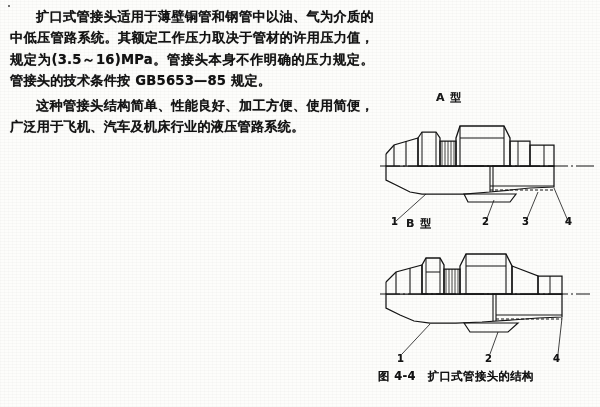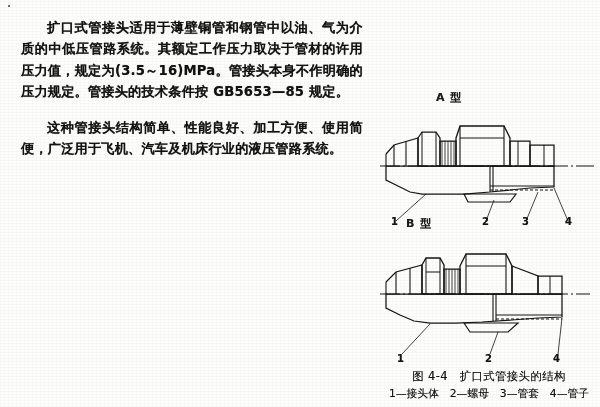--- a/index.html
+++ b/index.html
@@ -28,21 +28,21 @@
   }
   .para{
     font-size:13.2px;
     line-height:21.3px;
     letter-spacing:0.2px;
     text-align:justify;
     text-justify:inter-character;
     font-weight:700;
     color:#121212;
     font-family:"DejaVu Sans","Liberation Sans",sans-serif;
-    margin:15px;
+    margin:4px;
     text-shadow:0 0 0.7px rgba(0,0,0,.55);
   }
   .para + .para{margin-top:0;}
   .indent{text-indent:26px;}
   .leaddot{
     position:absolute;left:8px;top:5px;
     width:2px;height:2px;background:#444;border-radius:50%;
   }
   
   .figcol{
@@ -58,22 +58,21 @@
   #label-a{left:58px;top:74px;}
   #label-b{left:28px;top:200px;}
   .callnum{
     position:absolute;
     font-size:10px;font-weight:700;color:#141414;
     font-family:"DejaVu Sans","Liberation Sans",sans-serif;
     text-shadow:0 0 .5px rgba(0,0,0,.5);
   }
   .figcaption{
     position:absolute;left:0;top:352px;width:222px;
-    text-align:center;
-    font-size:11.4px;font-weight:400;color:#121212;
+    font-size:11.4px;font-weight:700;color:#121212;
     line-height:17px;letter-spacing:.4px;
     text-shadow:0 0 .6px rgba(0,0,0,.5);
   }
   .figcaption .legend{font-size:10.8px;letter-spacing:0;}
   svg{display:block;}
   .ln{stroke:#141414;fill:none;}
   .leader{stroke:#141414;stroke-width:.8;fill:none;}
 </style>
 </head>
 <body>
@@ -198,19 +197,18 @@
         <line x1="180" y1="122" x2="184" y2="86"></line>
       </g>
     </svg>
 
     <div class="callnum" style="left:19px;top:337px;">1</div>
     <div class="callnum" style="left:107px;top:337px;">2</div>
     <div class="callnum" style="left:175px;top:337px;">4</div>
 
     <div class="figcaption">
       <div>图 4-4　扩口式管接头的结构</div>
-      <div class="legend">1—接头体　2—螺母　3—管套　4—管子</div>
     </div>
 
   </div>
 
   <div class="grain"></div>
 </div>
 
 </body></html>

